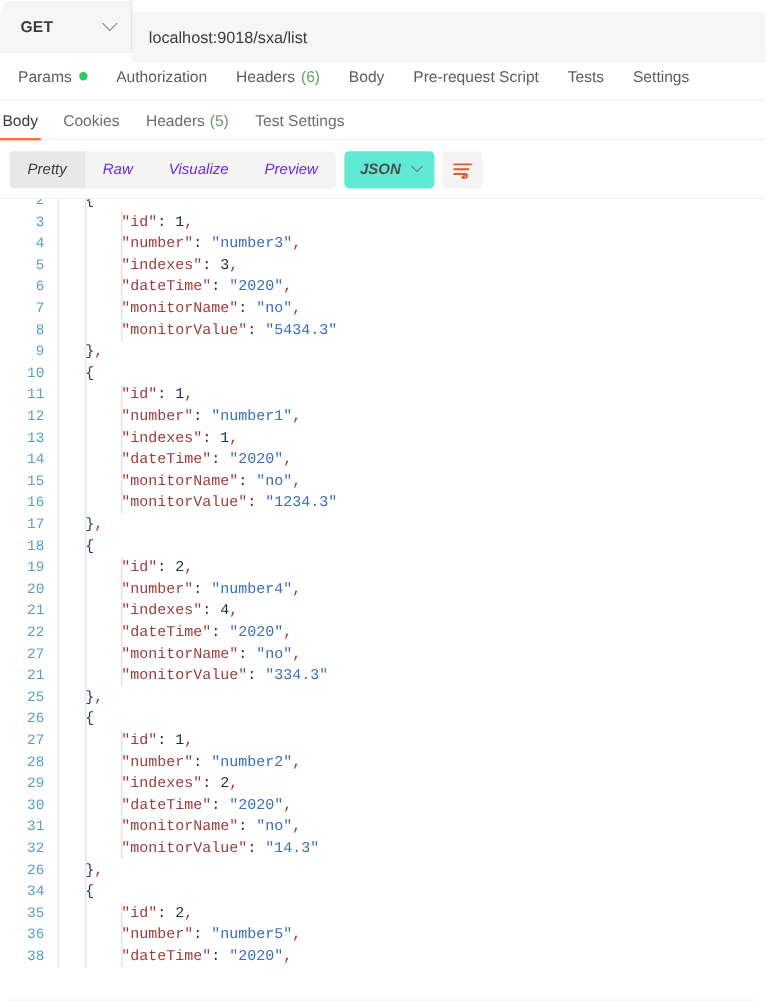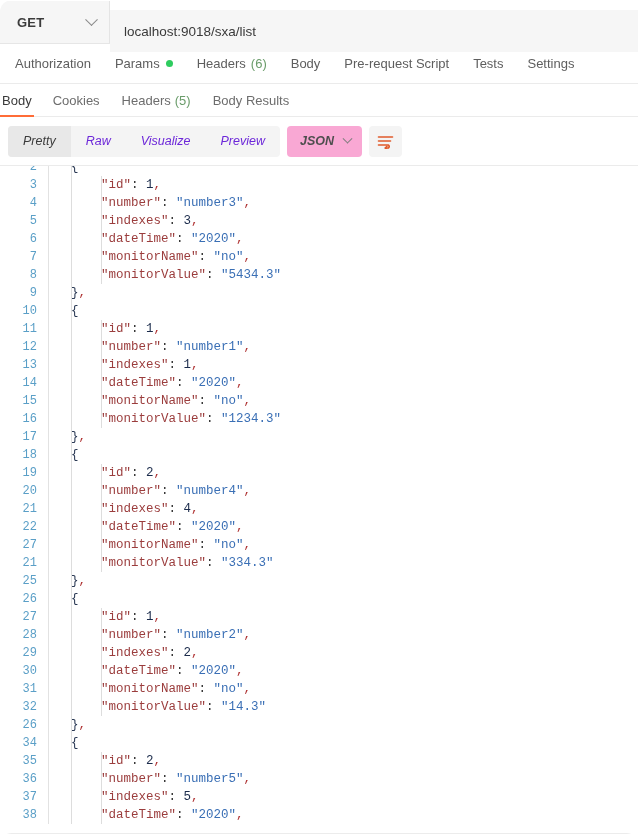--- a/index.html
+++ b/index.html
@@ -184,21 +184,21 @@
     background: #e8e8e8;
     color: #3b3b3b;
   }
 
   .fmt-select {
     display: flex;
     align-items: center;
     gap: 10px;
     height: 31px;
     padding: 0 11px 0 13px;
-    background: #f9a8d4;
+    background: #5eead4;
     border-radius: 4px;
     font-size: 12.5px;
     color: #4e4e4e;
     font-weight: 600;
     cursor: pointer;
   }
   .fmt-select .chev {
     width: 7px; height: 7px;
     border-right-width: 1.3px; border-bottom-width: 1.3px;
     border-color: #7d7d7d;
@@ -320,25 +320,25 @@
   <div class="url-bar">
     <div class="method-select">
       <span class="method-label">GET</span>
       <span class="chev"></span>
     </div>
     <div class="url-field" placeholder="Enter request URL">localhost:9018/sxa/list</div>
   </div>
 
   <div class="req-tabs">
     <div class="req-tab">
-      <span>Authorization</span>
-    </div>
-    <div class="req-tab">
       <span>Params</span>
       <span class="green-dot"></span>
+    </div>
+    <div class="req-tab">
+      <span>Authorization</span>
     </div>
     <div class="req-tab">
       <span>Headers</span>
       <span class="cnt">(6)</span>
     </div>
     <div class="req-tab">
       <span>Body</span>
     </div>
     <div class="req-tab">
       <span>Pre-request Script</span>
@@ -356,21 +356,21 @@
       <span>Body</span>
     </div>
     <div class="res-tab">
       <span>Cookies</span>
     </div>
     <div class="res-tab">
       <span>Headers</span>
       <span class="cnt">(5)</span>
     </div>
     <div class="res-tab">
-      <span>Body Results</span>
+      <span>Test Settings</span>
     </div>
   </div>
 
   <div class="view-toolbar">
     <div class="seg-group">
       <div class="seg-btn active">Pretty</div>
       <div class="seg-btn">Raw</div>
       <div class="seg-btn">Visualize</div>
       <div class="seg-btn">Preview</div>
     </div>
@@ -420,19 +420,18 @@
         <div class="row"><div class="gutter">27</div><div class="gutter-sep"></div><div class="code guide1 guide2">    <span class="k">"id"</span><span class="p">: </span><span class="n">1</span><span class="c">,</span></div></div>
         <div class="row"><div class="gutter">28</div><div class="gutter-sep"></div><div class="code guide1 guide2">    <span class="k">"number"</span><span class="p">: </span><span class="s">"number2"</span><span class="c">,</span></div></div>
         <div class="row"><div class="gutter">29</div><div class="gutter-sep"></div><div class="code guide1 guide2">    <span class="k">"indexes"</span><span class="p">: </span><span class="n">2</span><span class="c">,</span></div></div>
         <div class="row"><div class="gutter">30</div><div class="gutter-sep"></div><div class="code guide1 guide2">    <span class="k">"dateTime"</span><span class="p">: </span><span class="s">"2020"</span><span class="c">,</span></div></div>
         <div class="row"><div class="gutter">31</div><div class="gutter-sep"></div><div class="code guide1 guide2">    <span class="k">"monitorName"</span><span class="p">: </span><span class="s">"no"</span><span class="c">,</span></div></div>
         <div class="row"><div class="gutter">32</div><div class="gutter-sep"></div><div class="code guide1 guide2">    <span class="k">"monitorValue"</span><span class="p">: </span><span class="s">"14.3"</span></div></div>
         <div class="row"><div class="gutter">26</div><div class="gutter-sep"></div><div class="code guide1"><span class="b">}</span><span class="c">,</span></div></div>
         <div class="row"><div class="gutter">34</div><div class="gutter-sep"></div><div class="code guide1"><span class="b">{</span></div></div>
         <div class="row"><div class="gutter">35</div><div class="gutter-sep"></div><div class="code guide1 guide2">    <span class="k">"id"</span><span class="p">: </span><span class="n">2</span><span class="c">,</span></div></div>
         <div class="row"><div class="gutter">36</div><div class="gutter-sep"></div><div class="code guide1 guide2">    <span class="k">"number"</span><span class="p">: </span><span class="s">"number5"</span><span class="c">,</span></div></div>
-        <div class="row"><div class="gutter">37</div><div class="gutter-sep"></div><div class="code guide1 guide2">    <span class="k">"indexes"</span><span class="p">: </span><span class="n">5</span><span class="c">,</span></div></div>
         <div class="row"><div class="gutter">38</div><div class="gutter-sep"></div><div class="code guide1 guide2">    <span class="k">"dateTime"</span><span class="p">: </span><span class="s">"2020"</span><span class="c">,</span></div></div>
       </div>
   </div>
 
   <div class="bottom-rule"></div>
 </div>
 
 </body></html>

